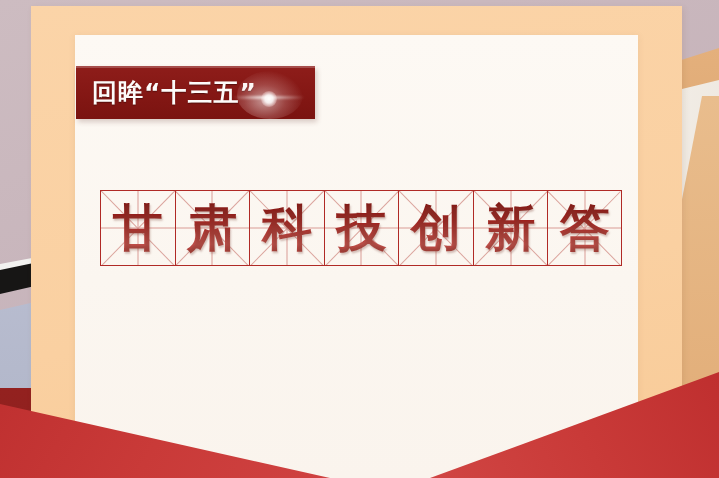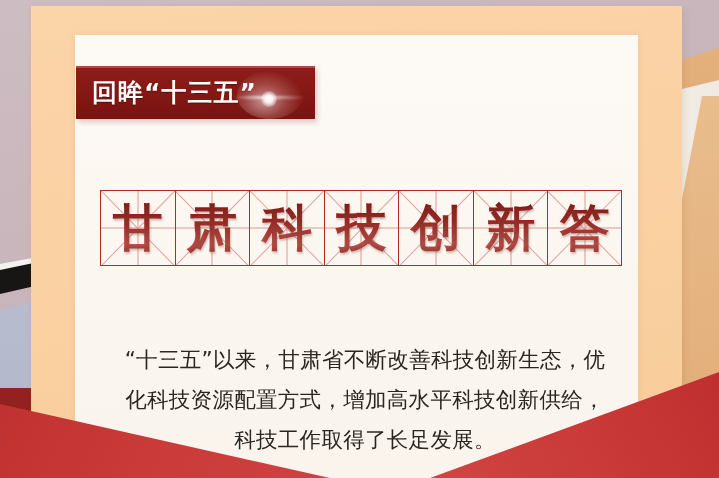--- a/index.html
+++ b/index.html
@@ -198,15 +198,14 @@
       <span class="gdwrap">
           <i class="diag d1"></i>
           <i class="diag d2"></i>
         </span>
       <i class="gl h"></i>
         <i class="gl v"></i>
       <span class="ch">答</span>
     </div>
   </div>
 
-  <div class="layer body-text">“十三五”以来，甘肃省不断改善科技创新生态，优化科技资源配置方式，增加高水平科技创新供给，科技工作取得了长足发展。</div>
 
 </div>
 
 </body></html>

